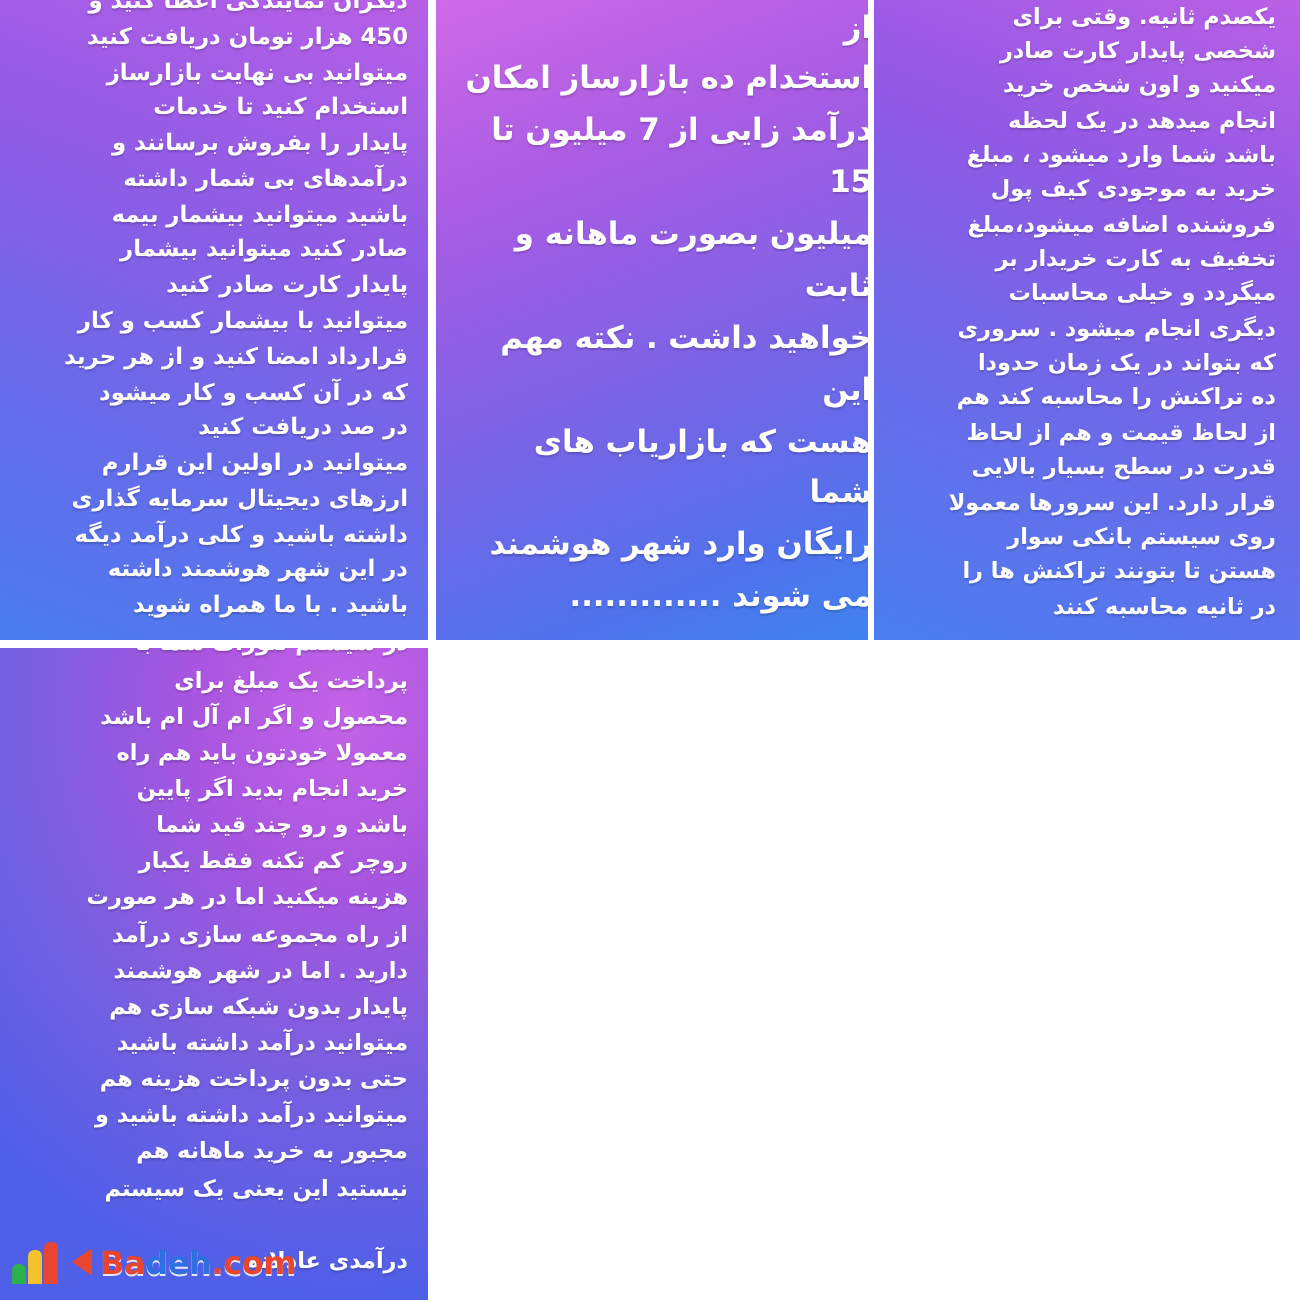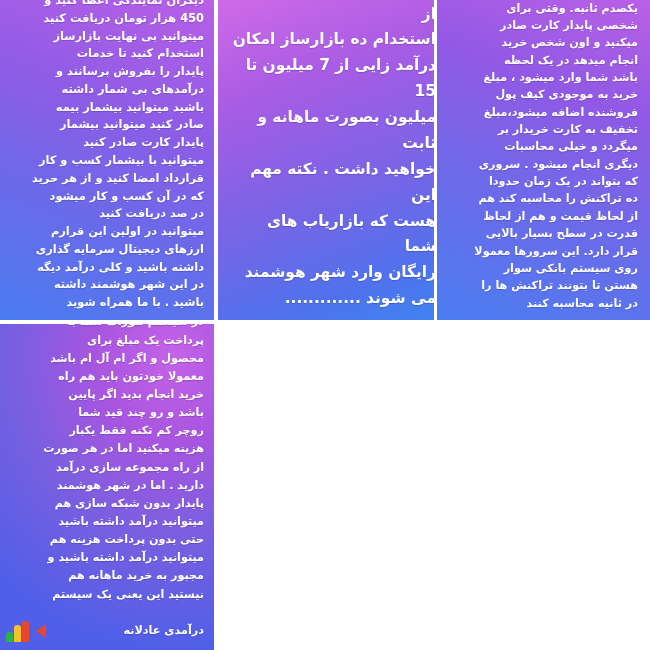--- a/index.html
+++ b/index.html
@@ -223,15 +223,20 @@
   <div class="seam seam-v2"></div>
   <div class="seam seam-h1"></div>
 
   <div class="watermark">
     <div class="wm-leaf">
       <span class="l1"></span>
         <span class="l2"></span>
         <span class="l3"></span>
     </div>
     <div class="wm-arrow"></div>
+    <div class="wm-text">
+      <span class="part-a">Ba</span>
+        <span class="part-b">deh</span>
+        <span class="part-c">.com</span>
+    </div>
   </div>
 
 </div>
 
 </body></html>

